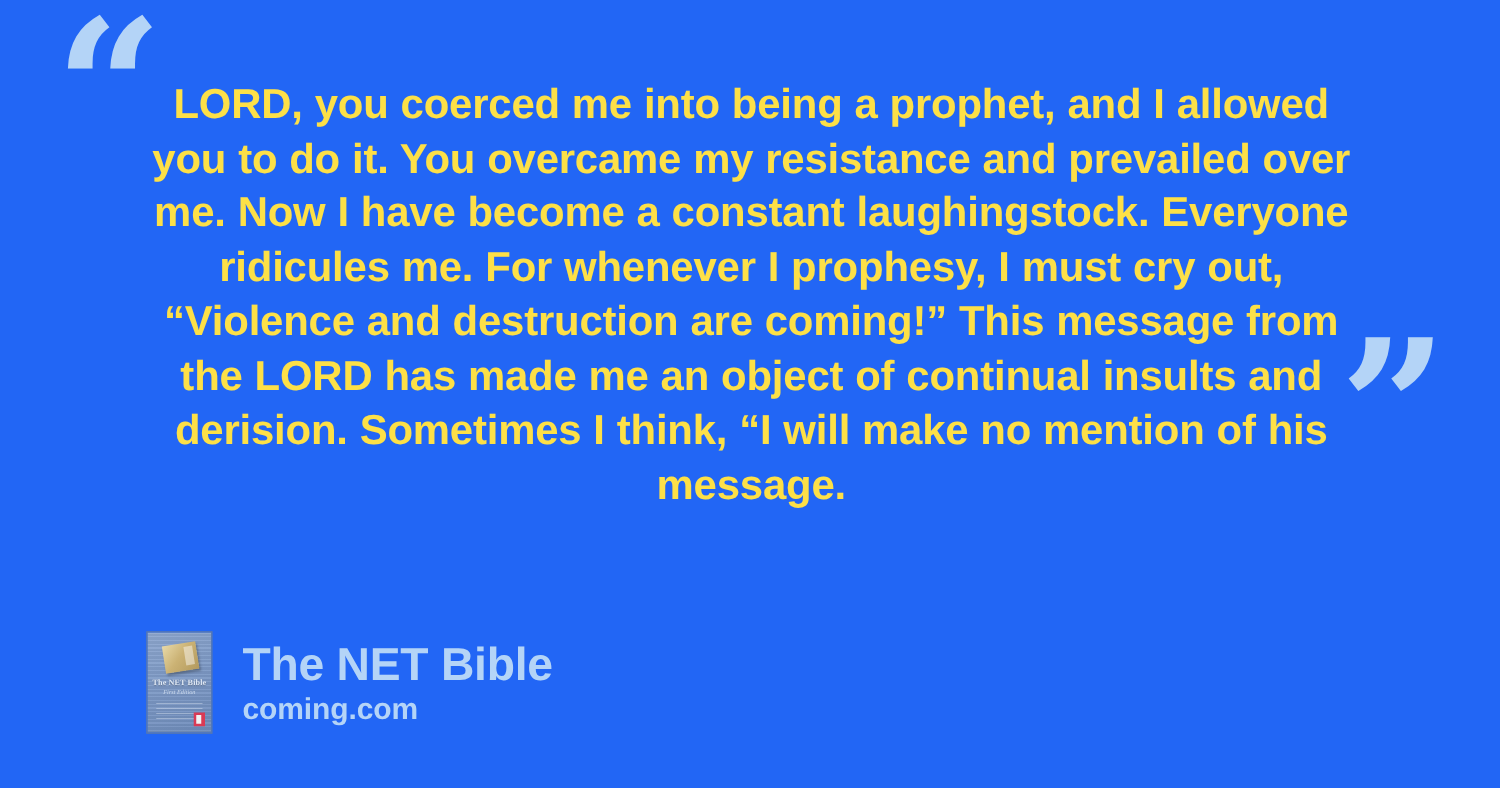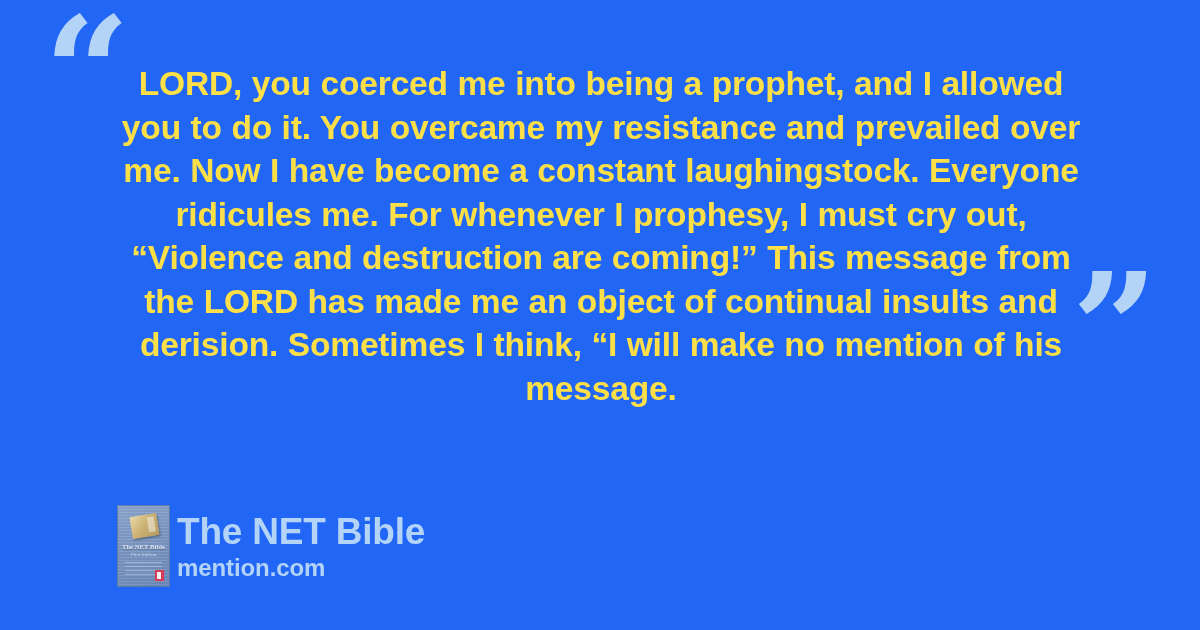--- a/index.html
+++ b/index.html
@@ -65,21 +65,21 @@
   }
 
   
   #branding {
     position: absolute;
     left: 117px;
     top: 505px;
     display: flex;
     flex-direction: row;
     align-items: center;
-    gap: 7px;
+    gap: 24px;
   }
 
   
   #book-cover-thumbnail {
     position: relative;
     width: 53px;
     height: 82px;
     background:
       repeating-linear-gradient(
         180deg,
@@ -214,18 +214,18 @@
     <div id="book-cover-thumbnail">
       <div id="book-cover-art"></div>
       <div id="book-cover-title">The NET Bible</div>
       <div id="book-cover-edition">First Edition</div>
       <div id="book-cover-lines"></div>
       <div id="book-cover-logo"></div>
     </div>
 
     <div id="branding-text">
       <div id="brand-title">The NET Bible</div>
-      <div id="brand-site">mention.com</div>
+      <div id="brand-site">coming.com</div>
     </div>
 
   </div>
 
 </div>
 
 </body></html>

